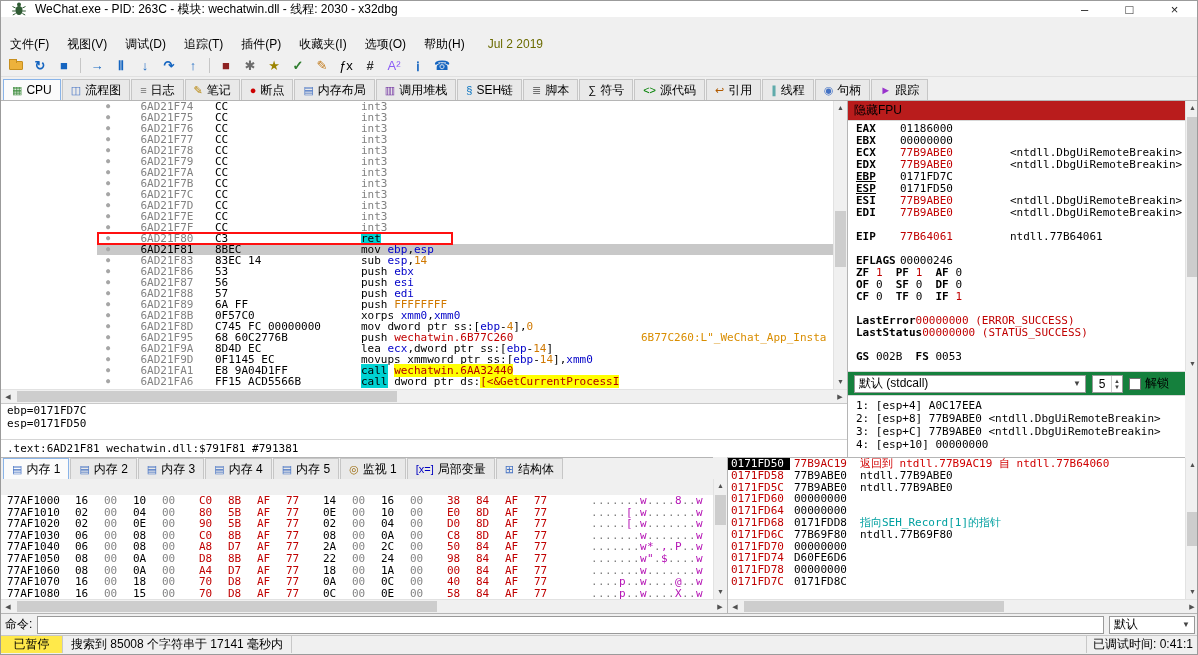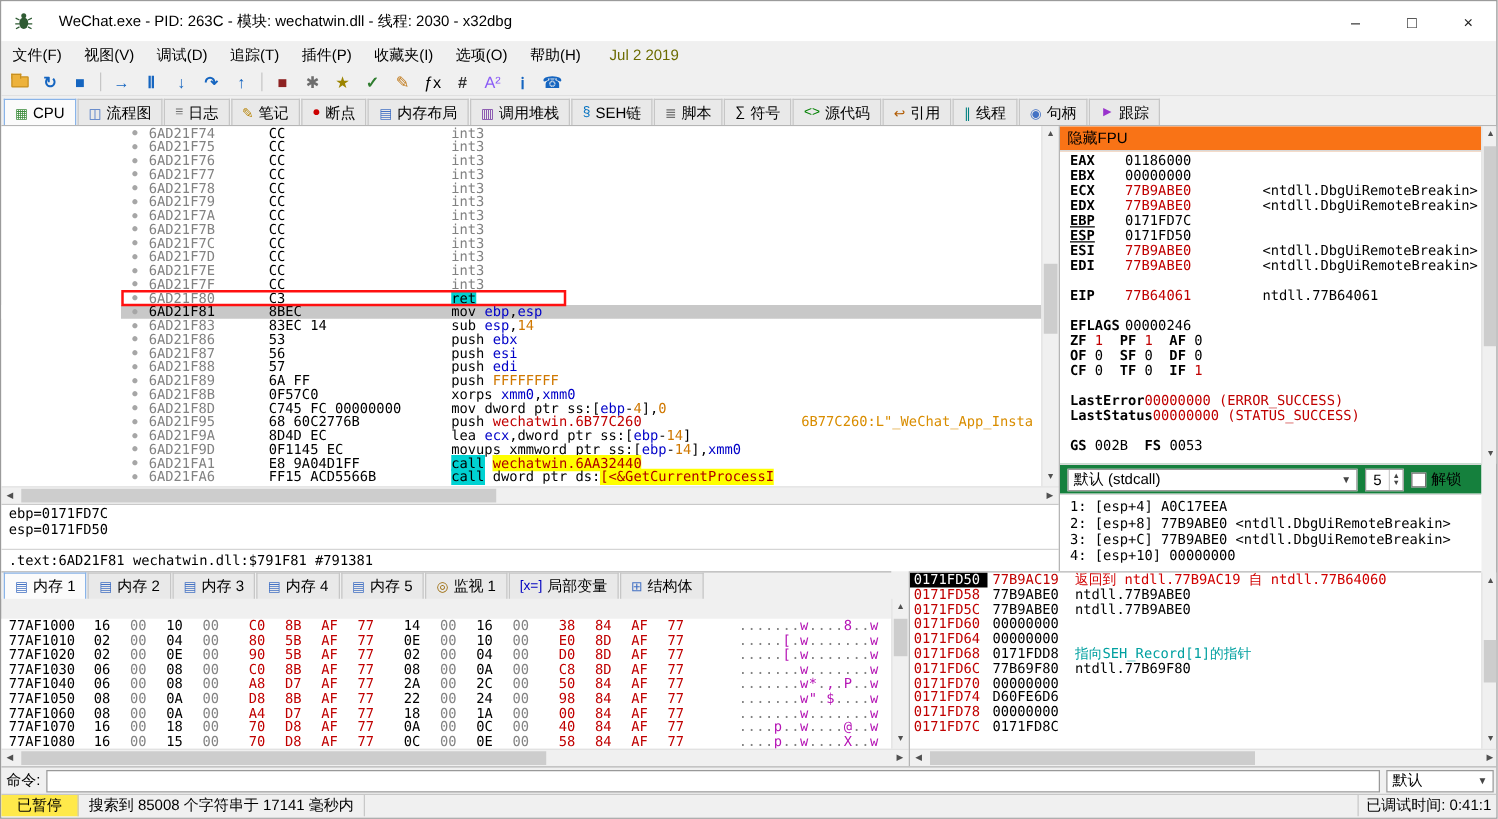--- a/index.html
+++ b/index.html
@@ -1,20 +1,20 @@
 <!DOCTYPE html>
 <html><head>
 <meta charset="utf-8">
 <style>
   * { box-sizing: border-box; margin: 0; padding: 0; }
   body { font-family: "Liberation Sans", sans-serif; background: #d8d8d8; }
   .window { position: relative; width: 1198px; height: 655px; background: #f0f0f0; border: 1px solid #9b9b9b; overflow: hidden; font-size: 12px; color: #000; }
 
   
-  .titlebar { position: absolute; top: 0; left: 0; right: 0; height: 32px; background: #fff; display: flex; align-items: center; gap: 12px; }
+  .titlebar { position: absolute; top: 0; left: 0; right: 0; height: 16px; background: #fff; display: flex; align-items: center; }
   .appicon { margin: 0 8px 0 10px; display: inline-flex; }
   .title { font-size: 12px; }
   .wctrls { margin-left: auto; display: flex; height: 32px; }
   .wbtn { width: 45px; height: 32px; display: flex; align-items: center; justify-content: center; font-size: 13px; color: #222; }
 
   
   .menubar { position: absolute; top: 32px; left: 0; right: 0; height: 22px; background: #f0f0f0; display: flex; align-items: center; }
   .mitem { padding: 3px 9px; }
   .mdate { color: #6b6b00; margin-left: 14px; }
 
@@ -31,37 +31,37 @@
   .vtab.active { background: #fbfbfb; border-color: #8ab4e8; }
   .vticon { font-size: 11px; }
 
   
   .disasm { position: absolute; left: 0; top: 100px; width: 832px; height: 288px; background: #fff; overflow: hidden; }
   .drow { height: 11px; line-height: 11px; white-space: pre; position: relative; font-family: "DejaVu Sans Mono", monospace; font-size: 11px; }
   .drow.sel { background: linear-gradient(to right, #fff 96px, #c8c8c8 96px); }
   .drow.sel .daddr { color: #000; }
   .dgut { display: inline-block; width: 96px; }
   .ddot { display: inline-block; width: 22px; text-align: center; color: #a6a6a6; font-size: 7px; vertical-align: top; }
-  .daddr { display: inline-block; width: 96px; color: #828282; }
+  .daddr { display: inline-block; width: 96px; color: #828282; text-align: center; }
   .dbytes { display: inline-block; width: 146px; color: #000; }
   .t-g { color: #828282; } .t-m { color: #000; } .t-r { color: #0000c8; } .t-n { color: #d07800; }
   .t-sy { color: #c00000; }
   .t-kc { background: #00d2d2; color: #000; }
   .t-hy { background: #ffff00; color: #b00000; }
   .dcomment { position: absolute; left: 640px; color: #d98d00; }
   .redbox { position: absolute; left: 96px; width: 356px; height: 13px; border: 2px solid #ff1010; pointer-events: none; }
 
   .infopane { position: absolute; left: 0; top: 402px; width: 846px; height: 54px; background: #fff; border-top: 1px solid #c9c9c9; }
   .ipline { height: 13px; line-height: 13px; padding-left: 6px; font-family: "DejaVu Sans Mono", monospace; font-size: 11px; white-space: pre; }
   .ipb { border-top: 1px solid #d5d5d5; margin-top: 9px; padding-top: 2px; }
 
   .vsplit { position: absolute; background: #b5b5b5; width: 1px; }
 
   .regpanel { position: absolute; left: 847px; top: 100px; width: 337px; height: 356px; background: #fff; overflow: hidden; }
-  .reghdr { height: 20px; background: #f97316; border-bottom: 1px solid #d8d8d8; display: flex; align-items: center; padding-left: 6px; }
+  .reghdr { height: 20px; background: #b91c1c; border-bottom: 1px solid #d8d8d8; display: flex; align-items: center; padding-left: 6px; }
   .regrows { padding-top: 2px; }
   .rrow { height: 12px; line-height: 12px; padding-left: 8px; white-space: pre; font-family: "DejaVu Sans Mono", monospace; font-size: 11px; }
   .rname { display: inline-block; min-width: 44px; font-weight: bold; }
   .rname.u { text-decoration: underline; }
   .rval { display: inline-block; min-width: 110px; }
   .c-k { color: #000; } .c-r { color: #c00000; } .c-b { color: #000; font-weight: bold; }
   .callconv { position: absolute; left: 847px; top: 370px; width: 337px; height: 24px; background: #15803d; display: flex; align-items: center; padding-left: 6px; gap: 6px; border-top: 1px solid #d8d8d8; }
   .combo { display: inline-flex; justify-content: space-between; align-items: center; border: 1px solid #999; background: #fff; height: 18px; padding: 0 4px; width: 232px; }
   .combo .arr { font-size: 8px; color: #444; }
   .spin { display: inline-flex; border: 1px solid #999; background: #fff; height: 18px; align-items: stretch; }

